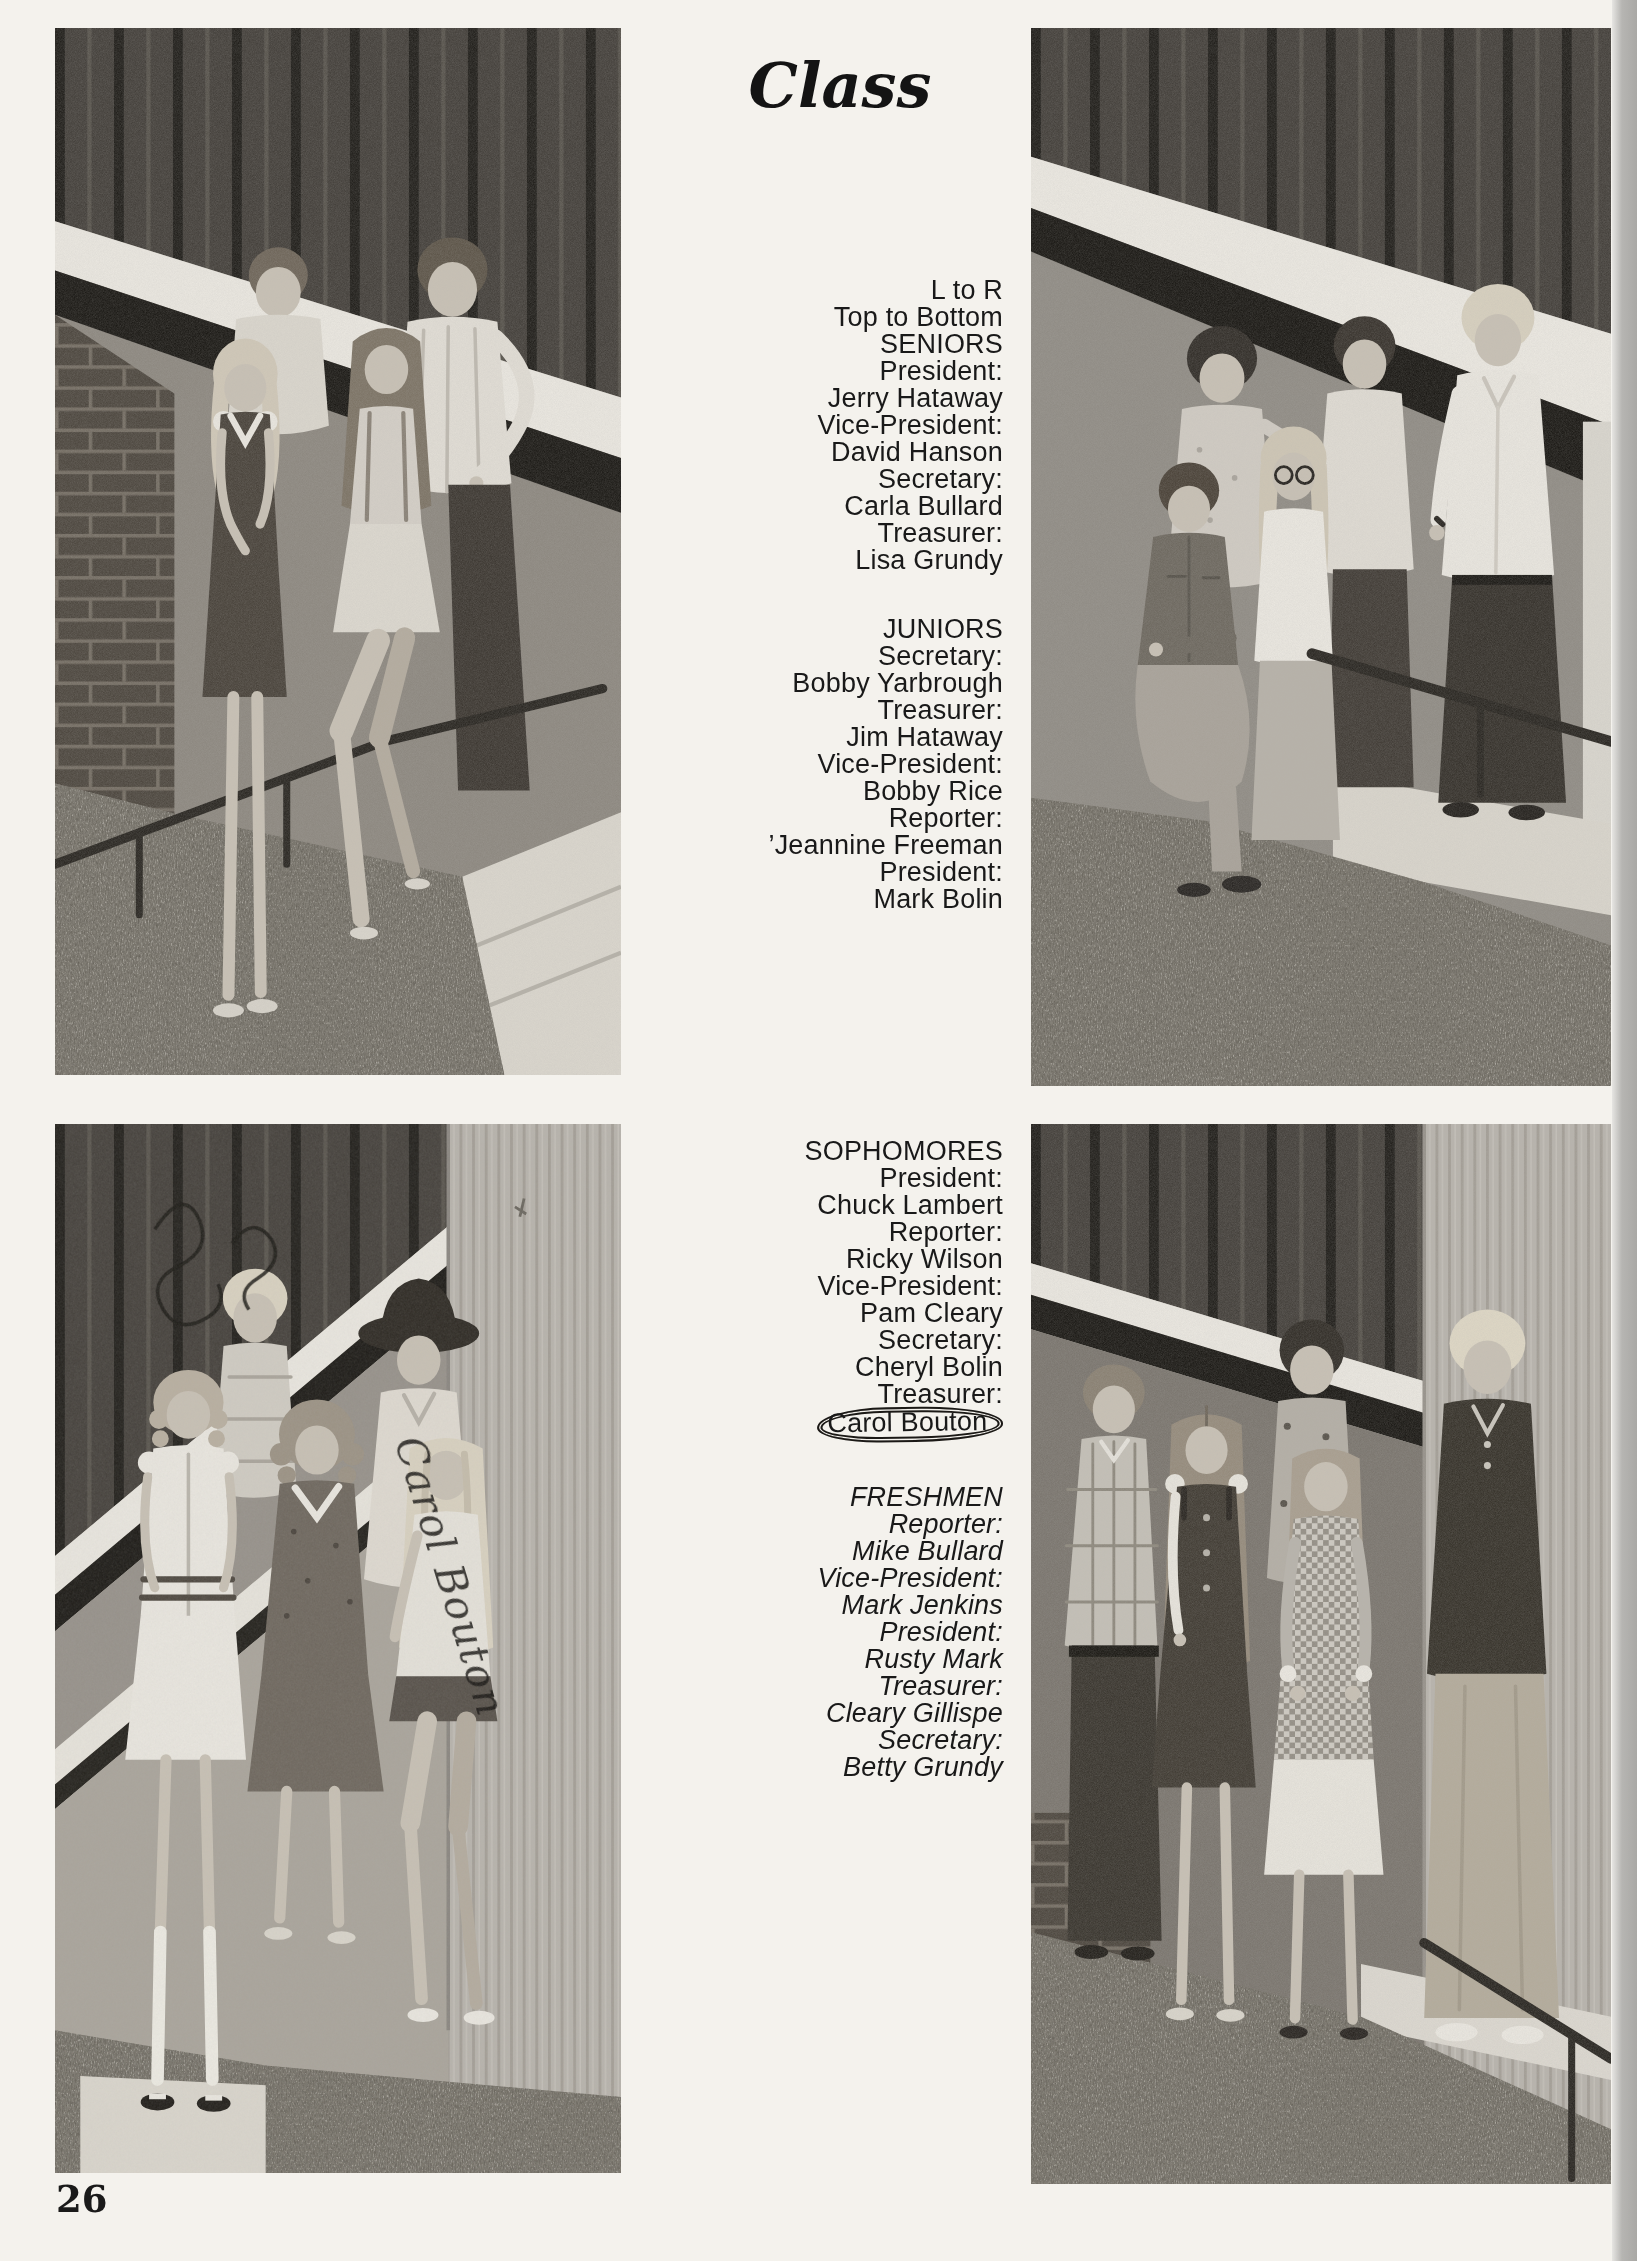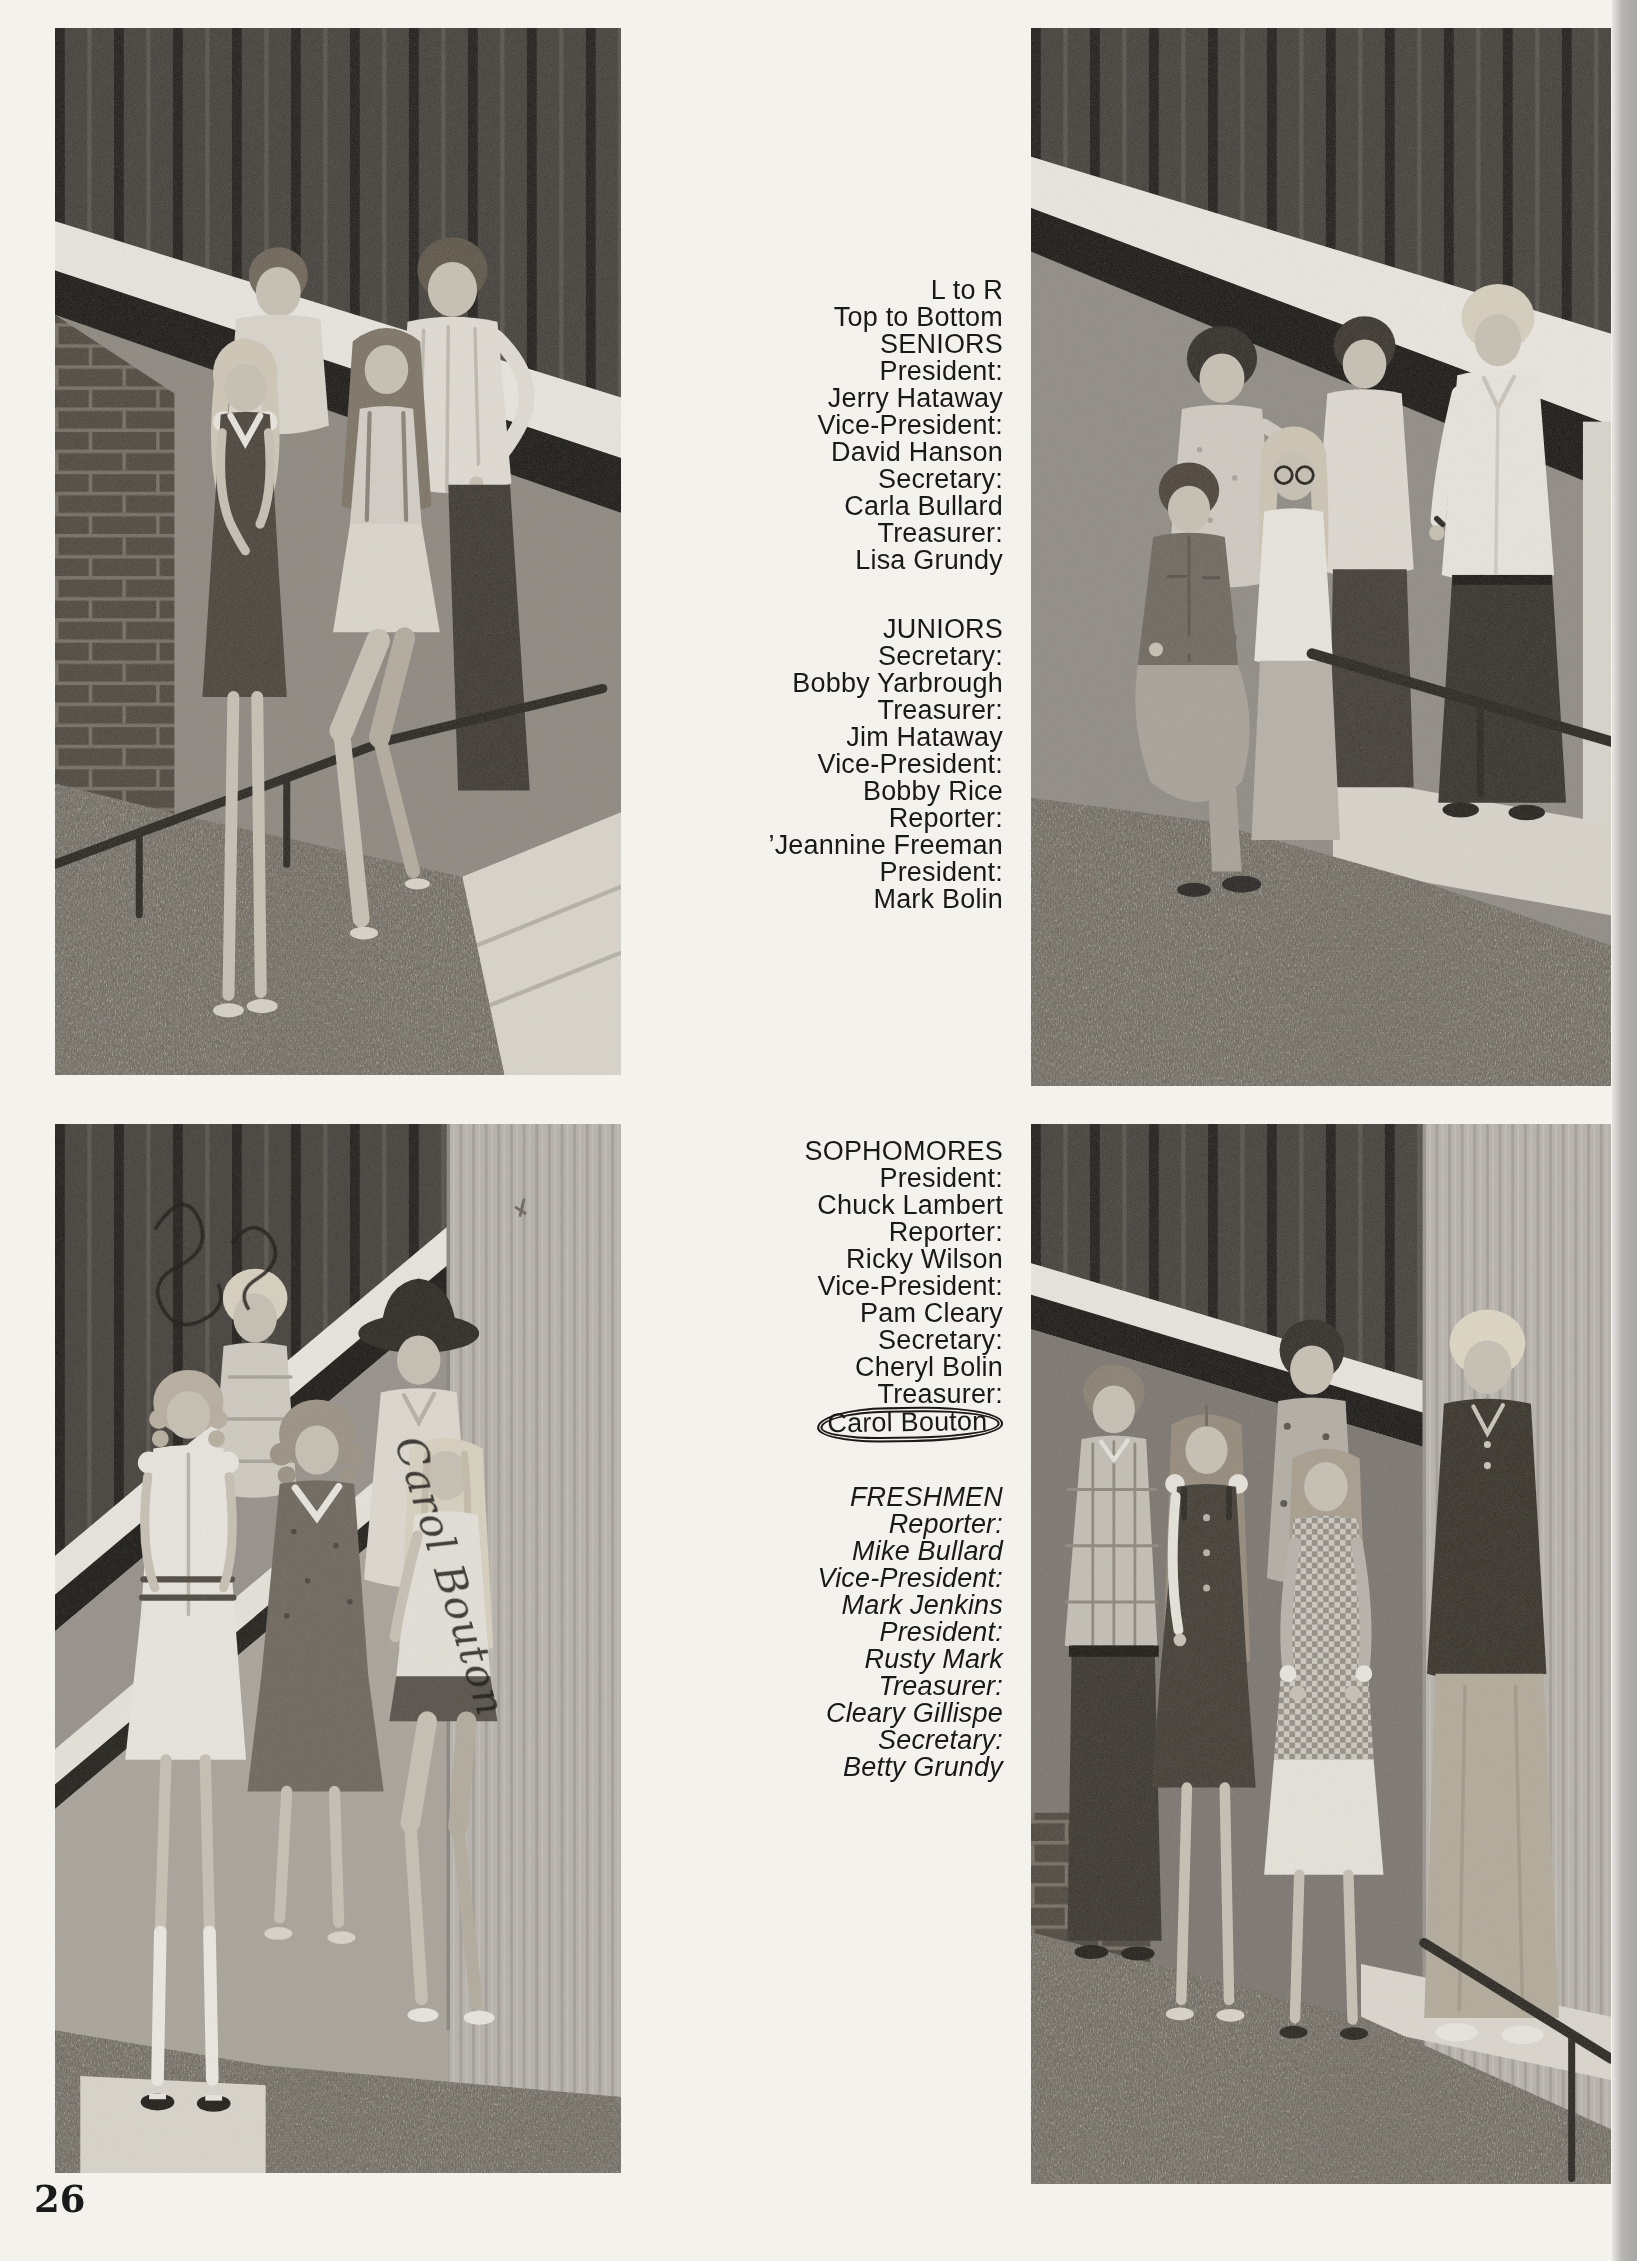--- a/index.html
+++ b/index.html
@@ -12,21 +12,21 @@
       font-size:62px;line-height:83px;color:#141414;}
   .tcol{position:absolute;left:708px;width:295px;font-size:27px;line-height:27px;
       letter-spacing:0.2px;color:#191919;text-align:right;}
   .tl{white-space:nowrap;}
   .tl.name{padding-left:26px;}
   .circled{display:inline-block;border:2.1px solid #1b1916;
       border-radius:46% 54% 58% 42% / 70% 62% 60% 55%;
       padding:0 14px 3.5px 8.4px;margin:-1.4px 0 -4.9px -8.4px;
       box-shadow:inset 0 0 0 1.4px #f4f2ed, inset 0 0 0 3.5px #1b1916;
       transform:rotate(-.8deg);}
-  .page-number{position:absolute;left:34px;top:2177px;font-family:"DejaVu Serif",serif;
+  .page-number{position:absolute;left:56px;top:2177px;font-family:"DejaVu Serif",serif;
       font-weight:bold;font-size:37px;color:#1a1a1a;}
   .page-edge{position:absolute;left:1612px;top:0;width:25px;height:2261px;
       background:linear-gradient(90deg,#e6e5e2 0%,#b6b5b2 40%,#a9a8a5 100%);}
   .defs-holder{position:absolute;width:0;height:0;overflow:hidden;}
 </style>
 </head>
 <body>
 
 <svg class="defs-holder" aria-hidden="true">
   <defs>
@@ -213,20 +213,21 @@
     <path d="M152,906 L295,906 Q325,990 300,1072 Q240,1130 170,1072 Q140,990 152,906 Z" fill="#a8a299"></path>
     <path d="M252,1072 L292,1080 L300,1200 L258,1200 Z" fill="#a8a299"></path>
     <ellipse cx="300" cy="1218" rx="28" ry="12" fill="#2a2724"></ellipse>
     <ellipse cx="232" cy="1226" rx="24" ry="10" fill="#2a2724"></ellipse>
   </g>
   <rect width="826" height="1505" filter="url(#grain)" opacity="0.3"></rect>
 </svg>
 </div>
 
 <div class="page-title">
+  <div>Class</div>
 </div>
 
 <div class="tcol" style="top:277px;">
   <div class="tl">L to R</div>
   <div class="tl">Top to Bottom</div>
   <div class="tl heading">SENIORS</div>
   <div class="tl role">President:</div>
   <div class="tl name">Jerry Hataway</div>
   <div class="tl role">Vice-President:</div>
   <div class="tl name">David Hanson</div>

